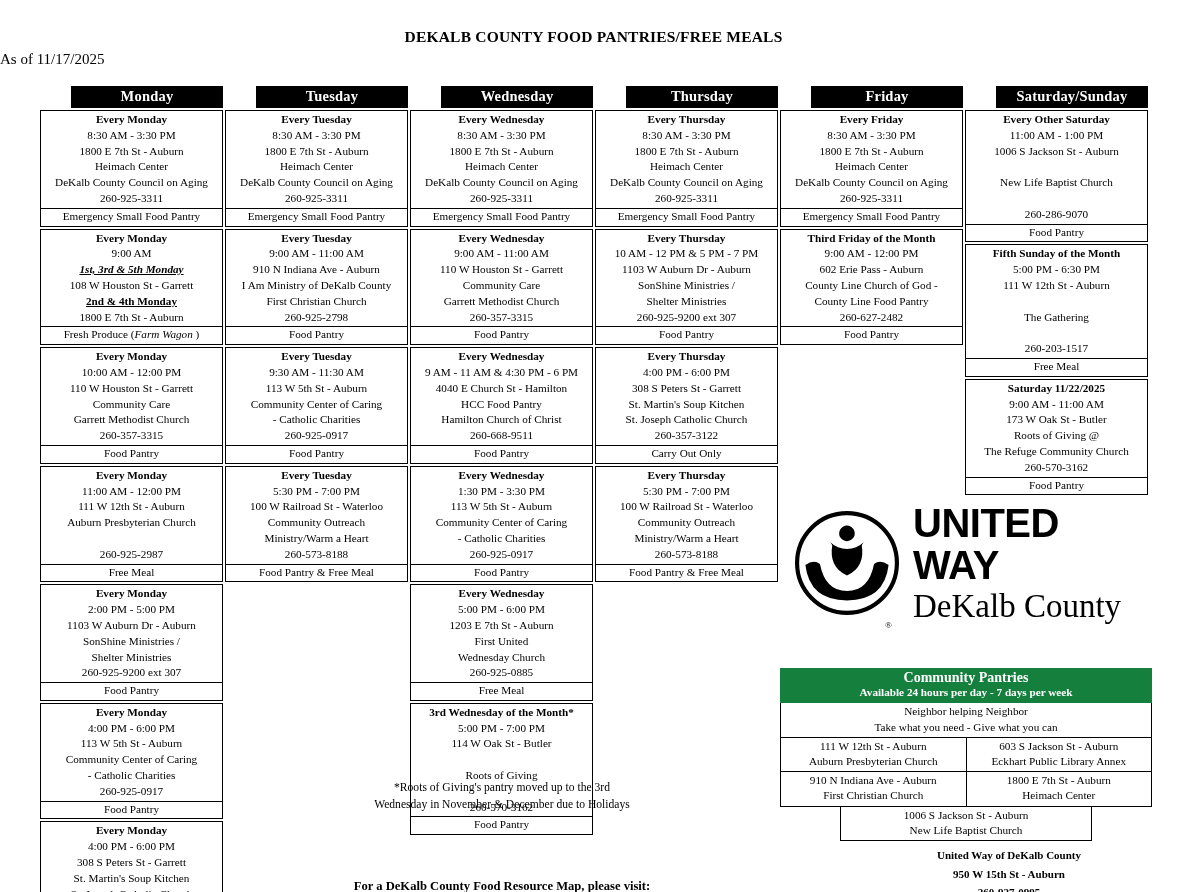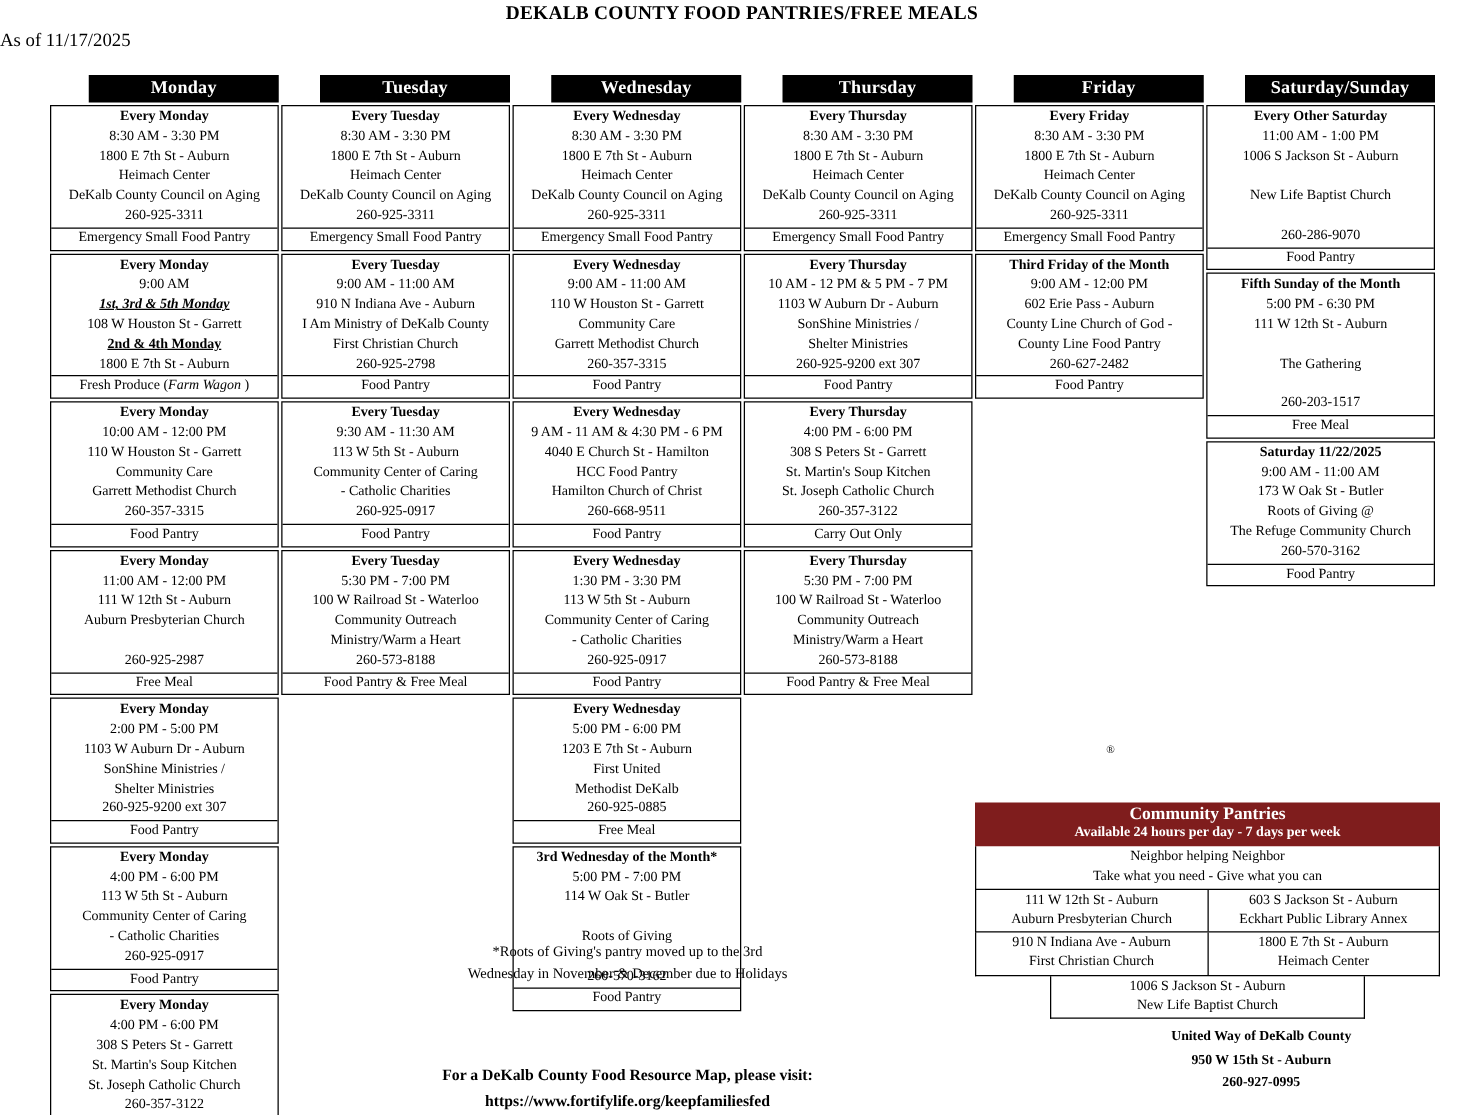--- a/index.html
+++ b/index.html
@@ -18,21 +18,21 @@
   .page {
     position: relative;
     width: 1187px;
     height: 892px;
   }
   .doc-title {
     text-align: center;
     font-weight: bold;
     font-size: 15.5px;
     letter-spacing: 0.2px;
-    margin-top: 2px;
+    margin-top: 28px;
   }
   .doc-subtitle {
     text-align: left;
     font-size: 15px;
     margin-top: 5px;
   }
   
   .grid {
     position: absolute;
     left: 40px;
@@ -113,21 +113,21 @@
   .cp {
     position: absolute;
     left: 780px;
     top: 640px;
     width: 372px;
     font-size: 11.2px;
     line-height: 15.2px;
     text-align: center;
   }
   .cp-head {
-    background: #7f1d1d;
+    background: #15803d;
     color: #fff;
     padding: 2px 0 3px 0;
   }
   .cp-head .t1 { font-weight: bold; font-size: 14px; }
   .cp-head .t2 { font-weight: bold; font-size: 11.2px; }
   .cp-sub {
     border: 1.6px solid #000;
     border-top: none;
     padding: 1px 0 2px 0;
   }
@@ -331,21 +331,21 @@
           <div>Community Center of Caring</div>
           <div>- Catholic Charities</div>
           <div>260-925-0917</div>
           <div class="footer">Food Pantry</div>
         </div>
         <div class="card">
           <div class="b">Every Wednesday</div>
           <div>5:00 PM - 6:00 PM</div>
           <div>1203 E 7th St - Auburn</div>
           <div>First United</div>
-          <div>Methodist DeKalb</div>
+          <div>Wednesday Church</div>
           <div>260-925-0885</div>
           <div class="footer">Free Meal</div>
         </div>
         <div class="card">
           <div class="b">3rd Wednesday of the Month*</div>
           <div>5:00 PM - 7:00 PM</div>
           <div>114 W Oak St - Butler</div>
           <div class=" blank">&nbsp;</div>
           <div>Roots of Giving</div>
           <div class=" blank">&nbsp;</div>
@@ -440,20 +440,33 @@
           <div>9:00 AM - 11:00 AM</div>
           <div>173 W Oak St - Butler</div>
           <div>Roots of Giving @</div>
           <div>The Refuge Community Church</div>
           <div>260-570-3162</div>
           <div class="footer">Food Pantry</div>
         </div>
       </div>
     </div>
 
+  <div class="logo-wrap">
+    <svg class="logo-mark" viewBox="0 0 100 100">
+      <circle cx="50" cy="50" r="48" fill="none" stroke="#000" stroke-width="4"></circle>
+      <path d="M50 14 a7.5 7.5 0 1 1 -0.1 0 z" fill="#000"></path>
+      <path d="M34 30 a18 20 0 0 0 32 0 a23 23 0 0 1 -32 0 z" fill="#000"></path>
+      <path d="M36 32 q14 16 28 0 q4 22 -14 30 q-18 -8 -14 -30 z" fill="#000"></path>
+      <path d="M10 52 q4 34 40 34 q36 0 40 -34 q-8 -6 -14 -1 q-5 26 -26 26 q-21 0 -26 -26 q-6 -5 -14 1 z" fill="#000"></path>
+    </svg>
+    <div class="logo-text">
+      <div class="l1">UNITED WAY</div>
+      <div class="l2">DeKalb County</div>
+    </div>
+  </div>
   <div class="logo-reg">®</div>
 
   <div class="cp">
     <div class="cp-head">
       <div class="t1">Community Pantries</div>
       <div class="t2">Available 24 hours per day - 7 days per week</div>
     </div>
     <div class="cp-sub">
       <div>Neighbor helping Neighbor</div>
       <div>Take what you need - Give what you can</div>

